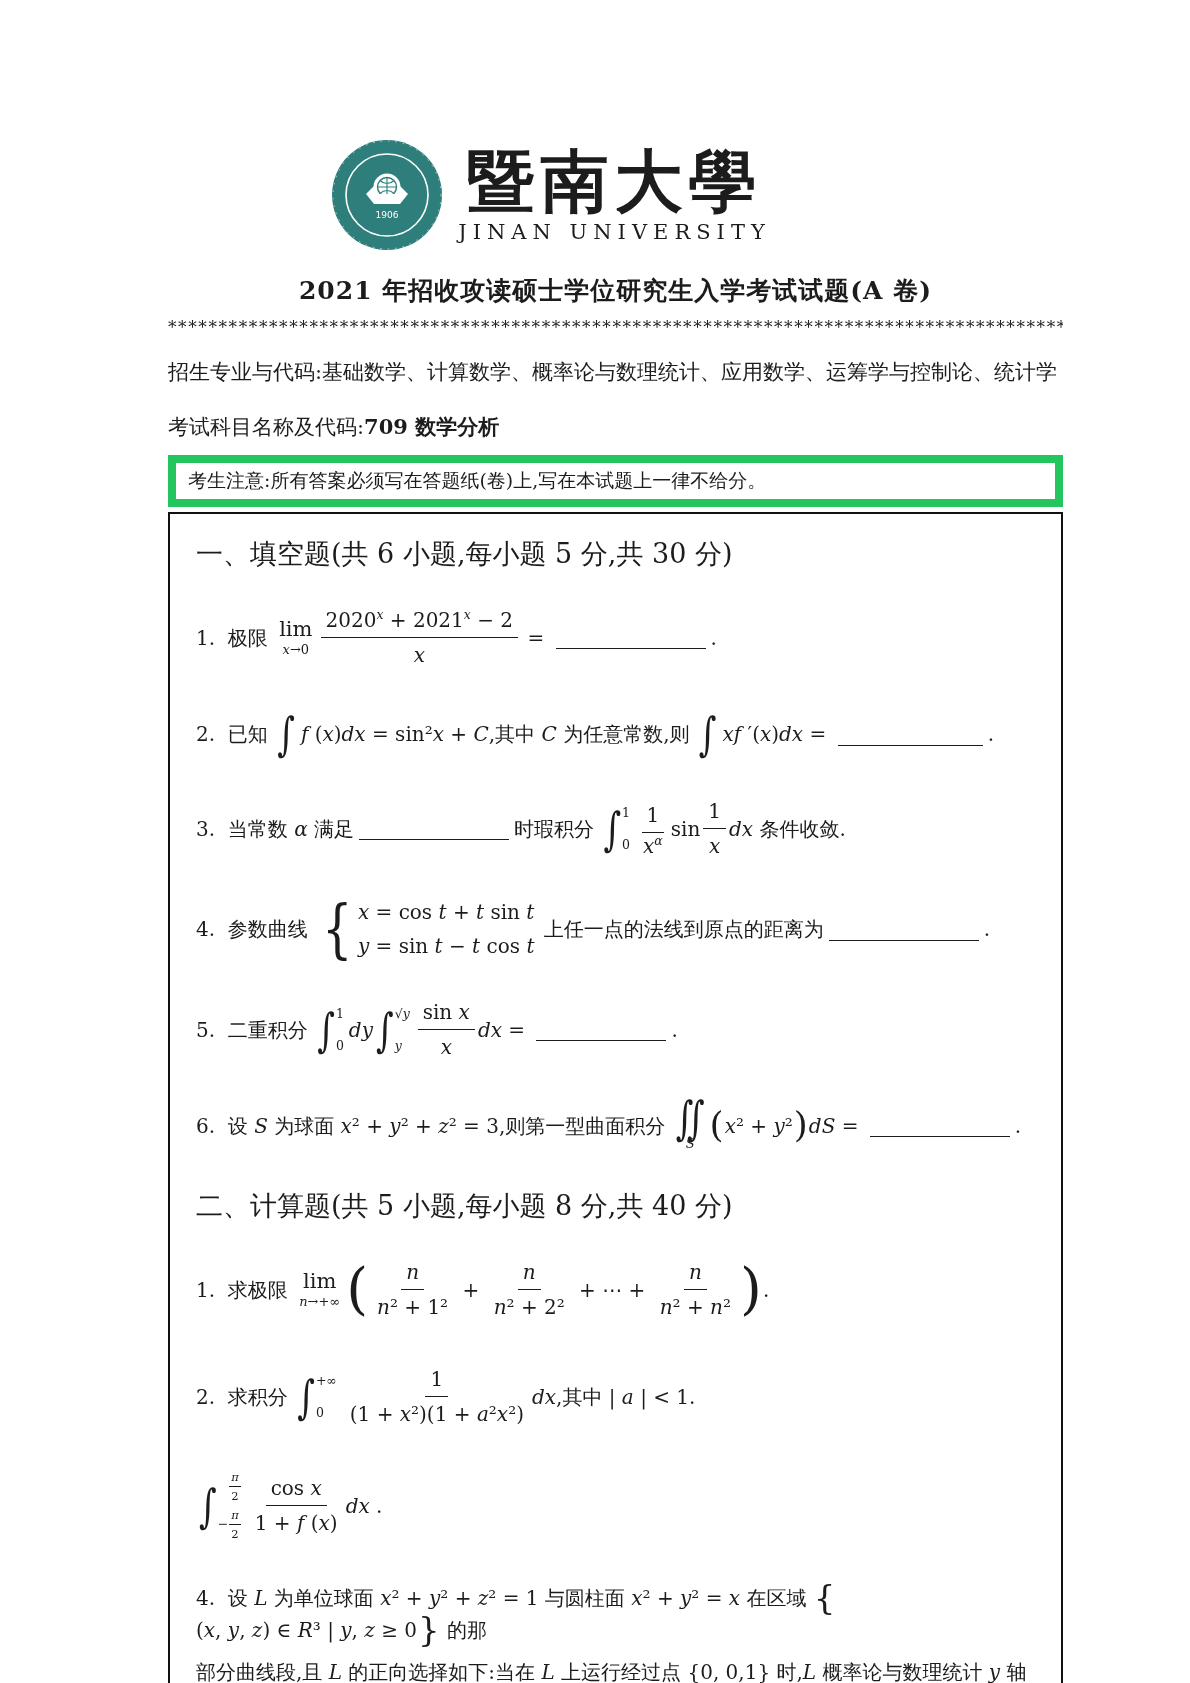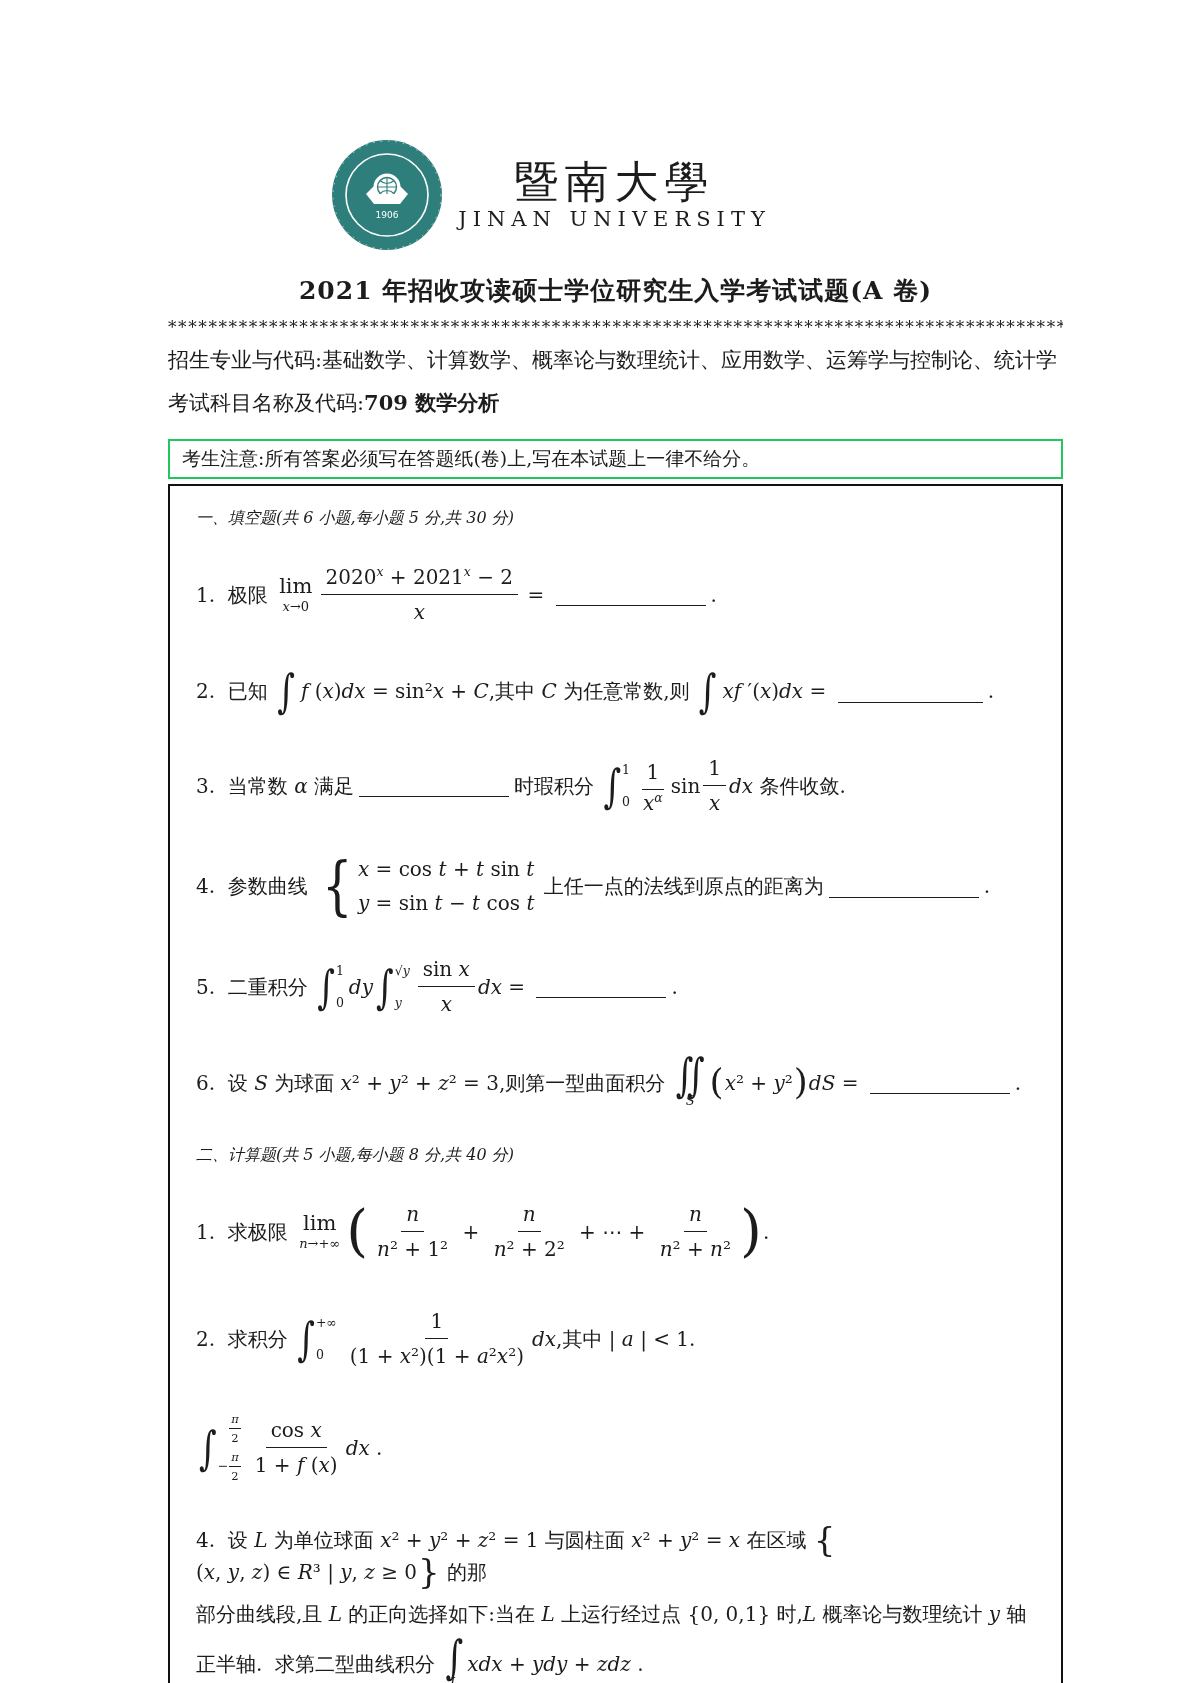--- a/index.html
+++ b/index.html
@@ -4,33 +4,33 @@
 <style>
   html,body{margin:0;padding:0;background:#ffffff;}
   .page{position:relative;width:1101px;height:1683px;background:#fff;overflow:hidden;
         font-family:"DejaVu Serif","Liberation Serif",serif;color:#1c1c1c;}
   .content{margin-left:168px;width:895px;}
 
   
   .masthead{display:flex;justify-content:center;align-items:center;gap:14px;padding-top:138px;}
   .seal{width:114px;height:114px;flex:0 0 auto;}
   .mast-text{text-align:center;}
-  .uni-cn{font-size:44px;font-weight:normal;letter-spacing:6px;line-height:1.05;
+  .uni-cn{font-size:68px;font-weight:bold;letter-spacing:6px;line-height:1.05;
           font-family:"DejaVu Serif","Liberation Serif",serif;}
   .uni-en{font-size:21px;letter-spacing:6px;margin-top:2px;font-weight:400;}
   .exam-title{text-align:center;font-size:25px;font-weight:bold;margin-top:22px;letter-spacing:1px;}
 
   .stars{white-space:nowrap;overflow:hidden;font-size:17px;letter-spacing:1.6px;margin-top:10px;line-height:1.2;}
-  .meta-line{font-size:21px;line-height:1.85;margin-top:4px;}
+  .meta-line{font-size:21px;line-height:1.85;margin-top:16px;}
   .meta-line b{font-weight:bold;}
 
-  .notice-box{border:2px solid #22c55e;padding:5px 12px;font-size:19px;margin-top:16px;}
+  .notice-box{border:8px solid #22c55e;padding:5px 12px;font-size:19px;margin-top:8px;}
   .main-box{border:2px solid #111;margin-top:5px;padding:8px 26px 30px 26px;min-height:1010px;box-sizing:border-box;}
 
-  .section-title{font-size:16px;margin:14px 0 8px 0;font-style:italic;}
+  .section-title{font-size:27px;margin:14px 0 8px 0;}
   .question{margin:30px 0 38px 0;font-size:20px;}
   .mline{display:flex;align-items:center;flex-wrap:wrap;min-height:30px;margin:10px 0;}
   .rt{white-space:pre-wrap;line-height:1.6;}
   .mi{font-style:italic;}
   .mr{font-style:normal;}
   sup{font-size:62%;line-height:0;}
 
   .frac{display:inline-flex;flex-direction:column;align-items:center;vertical-align:middle;
         margin:0 3px;text-align:right;line-height:1.25;}
   .num{padding:0 5px 1px 5px;border-bottom:1.5px solid currentColor;}

